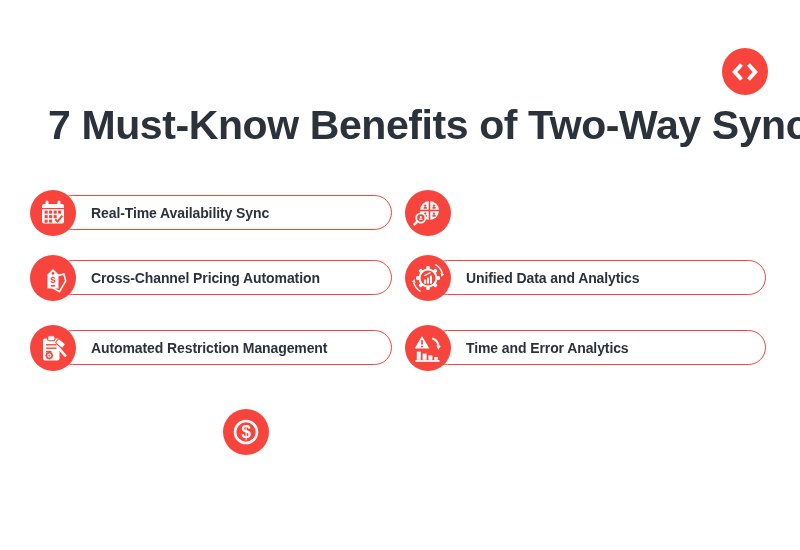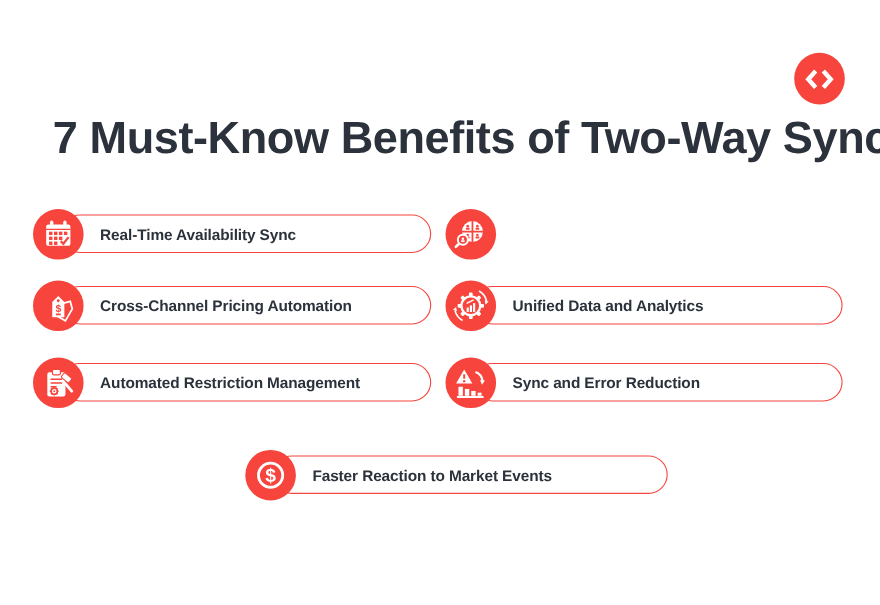--- a/index.html
+++ b/index.html
@@ -189,44 +189,41 @@
             <line x1="17.5" y1="32.4" x2="16.5" y2="33.4"></line>
         </g>
         <rect x="26" y="15.8" width="9" height="5.4" rx="1.3" transform="rotate(40 30.5 18.5)" fill="#fff" stroke="#F7453D" stroke-width="1"></rect>
         <line x1="29.4" y1="23.8" x2="35.2" y2="30.6" stroke="#fff" stroke-width="2.6" stroke-linecap="round"></line>
       </svg>
     </div>
   </div>
 
   <div class="item" id="item6">
     <div class="pill">
-      <span class="label">Sync and Error Reduction</span>
+      <span class="label">Time and Error Analytics</span>
     </div>
     <div class="badge">
       <svg width="46" height="46" viewBox="0 0 46 46">
         <path d="M17 11 L24.4 23.6 L9.6 23.6 Z" fill="#fff"></path>
         <line x1="17" y1="15.2" x2="17" y2="19.4" stroke="#F7453D" stroke-width="1.8"></line>
         <circle cx="17" cy="21.5" r="1.1" fill="#F7453D"></circle>
         <path d="M27.2 13.2 A 9.5 9.5 0 0 1 33.6 21.4" fill="none" stroke="#fff" stroke-width="2"></path>
         <polygon points="31.4,20.6 35.8,21 33.2,24.8" fill="#fff"></polygon>
         <g fill="#fff">
           <rect x="11.8" y="26.6" width="4" height="8.2"></rect>
           <rect x="17.6" y="28.6" width="4" height="6.2"></rect>
           <rect x="23.4" y="30.4" width="4" height="4.4"></rect>
           <rect x="29.2" y="32" width="3.6" height="2.8"></rect>
         </g>
         <line x1="10.4" y1="36" x2="34.6" y2="36" stroke="#fff" stroke-width="1.8"></line>
       </svg>
     </div>
   </div>
 
   <div class="item" id="item7">
-    <div class="pill">
-      <span class="label">Faster Reaction to Market Events</span>
-    </div>
     <div class="badge">
       <svg width="46" height="46" viewBox="0 0 46 46">
         <circle cx="23" cy="23" r="11" fill="none" stroke="#fff" stroke-width="2.6"></circle>
         <text x="23" y="29.4" text-anchor="middle" font-size="17.5" font-weight="bold" fill="#fff" font-family="Liberation Sans, sans-serif">$</text>
       </svg>
     </div>
   </div>
 
 </div>
 

